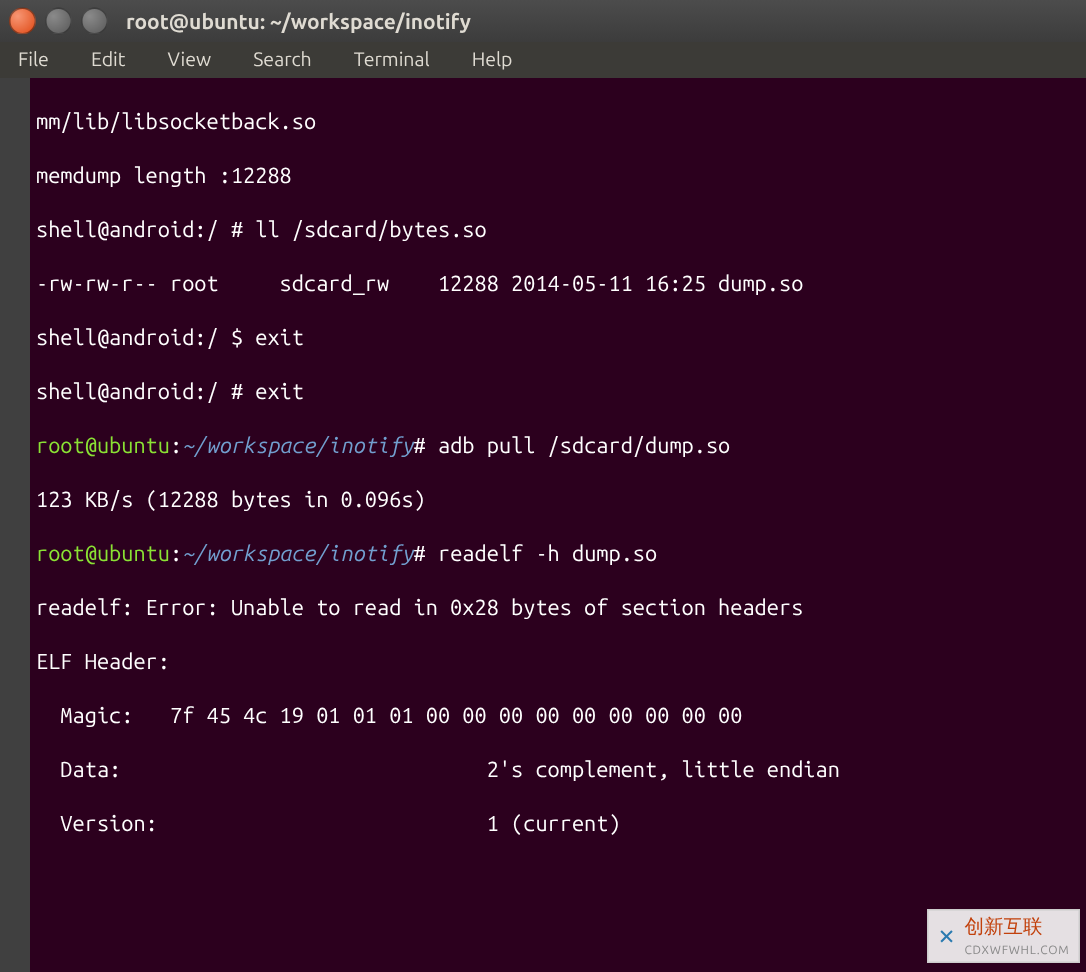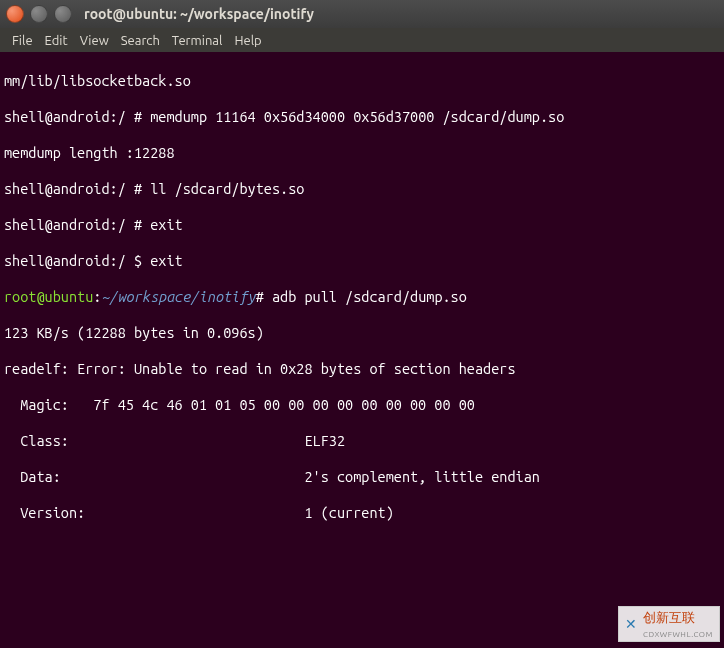--- a/index.html
+++ b/index.html
@@ -42,39 +42,40 @@
   .win-close   { background: radial-gradient(circle at 30% 30%, #f79674, #df4a16); }
   .win-min     { background: radial-gradient(circle at 30% 30%, #8a8a8a, #595959); }
   .win-max     { background: radial-gradient(circle at 30% 30%, #8a8a8a, #595959); }
   .titlebar .title-text { margin-left: 6px; }
   .menubar {
     height: 24px;
     background: #3c3b37;
     display: flex;
     align-items: center;
     padding: 0 6px;
-    gap: 0;
+    gap: 16px;
     font-size: 13px;
     color: #dfdbd2;
   }
   .menubar .menu-item {
     padding: 2px 6px;
     cursor: default;
   }
   .terminal {
     flex: 1;
     background: #2c001e;
     color: #ffffff;
     font-family: "Ubuntu Mono", "DejaVu Sans Mono", "Menlo", monospace;
     font-size: 14.5px;
     line-height: 18px;
     padding: 2px 0 4px 4px;
     white-space: pre;
     overflow: hidden;
     letter-spacing: 0px;
+    margin-left: 20px;
   }
   .terminal .out   { color: #ffffff; }
   .terminal .at    { color: #ffffff; }
   .terminal .cwd   { color: #729fcf; font-style: italic; }
   .terminal .user  { color: #8ae234; text-align: right; }
   .terminal .line  { display: block; }
   .watermark {
     position: absolute;
     right: 4px;
     bottom: 6px;
@@ -111,30 +112,31 @@
     <span class="menu-item">File</span>
     <span class="menu-item">Edit</span>
     <span class="menu-item">View</span>
     <span class="menu-item">Search</span>
     <span class="menu-item">Terminal</span>
     <span class="menu-item">Help</span>
   </div>
 
   <div class="terminal">
 <span class="line out">mm/lib/libsocketback.so</span>
-<span class="line"><span class="out">shell@android:/ # </span><span class="out">memdump 11164 0x56d34000 0x56d37000 /sdcard/dump.so</span></span>
 <span class="line out">memdump length :12288</span>
 <span class="line"><span class="out">shell@android:/ # </span><span class="out">ll /sdcard/bytes.so</span></span>
+<span class="line out">-rw-rw-r-- root     sdcard_rw    12288 2014-05-11 16:25 dump.so</span>
+<span class="line"><span class="out">shell@android:/ $ </span><span class="out">exit</span></span>
 <span class="line"><span class="out">shell@android:/ # </span><span class="out">exit</span></span>
-<span class="line"><span class="out">shell@android:/ $ </span><span class="out">exit</span></span>
 <span class="line"><span class="user">root@ubuntu</span><span class="at">:</span><span class="cwd">~/workspace/inotify</span><span class="at"># </span><span class="out">adb pull /sdcard/dump.so</span></span>
 <span class="line out">123 KB/s (12288 bytes in 0.096s)</span>
+<span class="line"><span class="user">root@ubuntu</span><span class="at">:</span><span class="cwd">~/workspace/inotify</span><span class="at"># </span><span class="out">readelf -h dump.so</span></span>
 <span class="line out">readelf: Error: Unable to read in 0x28 bytes of section headers</span>
-<span class="line out">  Magic:   7f 45 4c 46 01 01 05 00 00 00 00 00 00 00 00 00 </span>
-<span class="line out">  Class:                             ELF32</span>
+<span class="line out">ELF Header:</span>
+<span class="line out">  Magic:   7f 45 4c 19 01 01 01 00 00 00 00 00 00 00 00 00 </span>
 <span class="line out">  Data:                              2's complement, little endian</span>
 <span class="line out">  Version:                           1 (current)</span>
 
 
 
 
 
 
 
 

